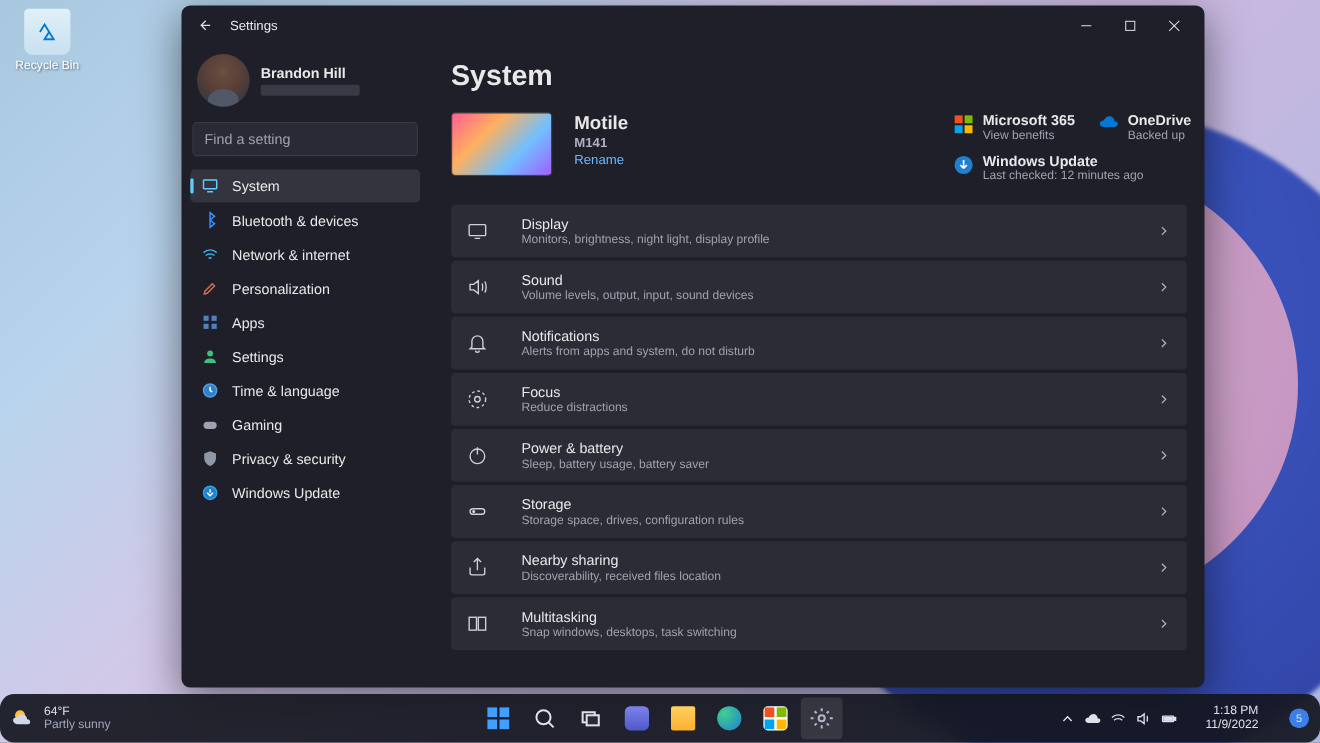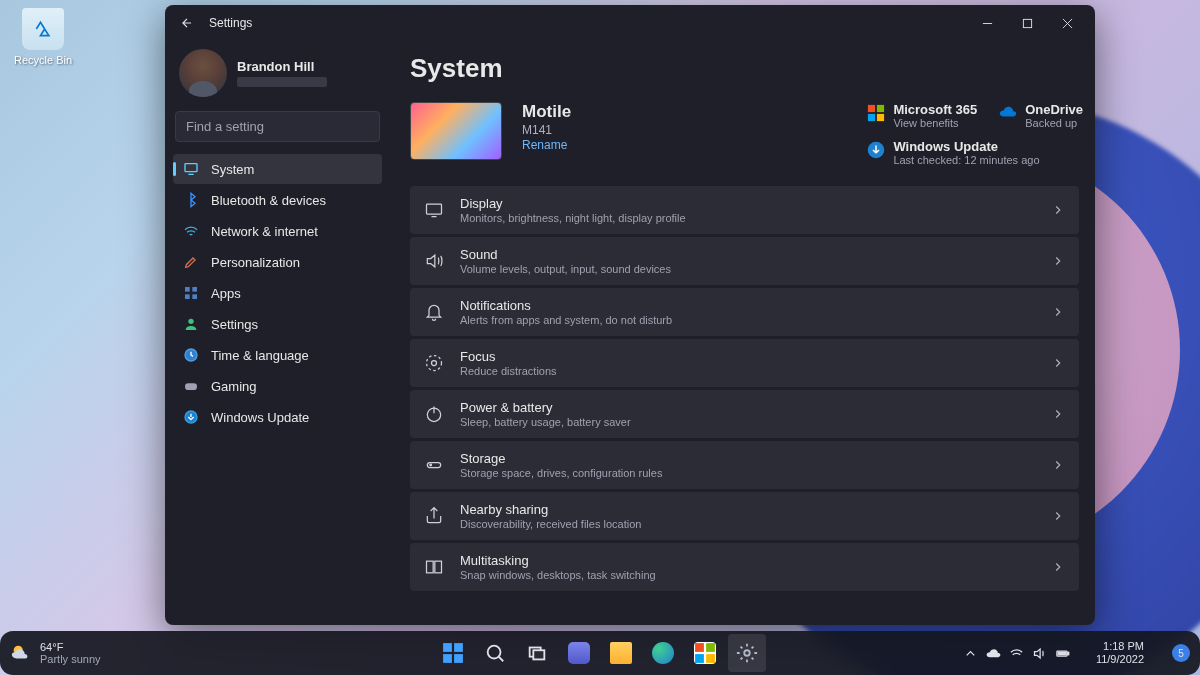--- a/index.html
+++ b/index.html
@@ -82,32 +82,32 @@
 
   .main { flex:1; padding: 0 12px 0 20px; overflow-y:auto; }
   .main-title { font-size: 26px; font-weight: 600; padding: 12px 0 18px; }
   .info-row { display:flex; gap: 20px; margin-bottom: 20px; align-items: flex-start;}
   .device-thumb {
     width: 92px; height: 58px; border-radius: 4px; border:1px solid #444;
     background: linear-gradient(135deg,#ff6090,#ffb060,#70c0ff,#a060ff);
   }
   .device-info { display:flex; flex-direction:column; gap:1px; }
   .device-name { font-size: 17px; font-weight: 600; }
-  .device-model { font-size: 12px; color:#b0b0c0; }
+  .device-model { font-size: 12px; color:#b0b0c0;font-weight:bold; }
   .rename-link { font-size: 12px; color:#6bb7ff; }
   .status-grid { margin-left:auto; display:grid; grid-template-columns: auto auto; column-gap: 22px; row-gap:10px; }
   .status-item { display:flex; gap:8px; align-items:flex-start; }
   .status-icon { width:18px; height:18px; margin-top:2px; flex-shrink:0; }
   .status-title { font-size:13px; font-weight:600; }
   .status-sub { font-size:11px; color:#a0a0b0; }
 
   .settings-list { display:flex; flex-direction:column; gap:3px; padding-right: 4px;}
   .setting-row {
     background:#2c2c37; border-radius:4px; padding: 10px 14px;
-    display:flex; align-items:center; gap:16px;
+    display:flex; align-items:center; gap:30px;
   }
   .row-icon { width:20px; height:20px; display:flex; align-items:center; justify-content:center; flex-shrink:0; color:#d0d0d8;}
   .row-text { flex:1; }
   .row-title { font-size:13px; }
   .row-sub { font-size:11px; color:#a0a0b0; margin-top:1px;}
   .chevron { width:14px; height:14px; color:#b0b0c0;}
 
   .main::-webkit-scrollbar { width:4px; }
   .main::-webkit-scrollbar-thumb { background:#555; border-radius:2px; }
 
@@ -252,20 +252,28 @@
           </span>
         <span>Time &amp; language</span>
       </div>
       <div class="nav-item">
         <span class="nav-icon">
             <svg viewBox="0 0 24 24" fill="#a0a0b0">
               <rect x="3" y="8" width="18" height="10" rx="5"></rect>
             </svg>
           </span>
         <span>Gaming</span>
+      </div>
+      <div class="nav-item">
+        <span class="nav-icon">
+            <svg viewBox="0 0 24 24" fill="#9098a8">
+              <path d="M12 2l8 3v6c0 5-3 9-8 11-5-2-8-6-8-11V5l8-3z"></path>
+            </svg>
+          </span>
+        <span>Privacy &amp; security</span>
       </div>
       <div class="nav-item">
         <span class="nav-icon">
             <svg viewBox="0 0 24 24" fill="none" stroke="#30a0e0" stroke-width="2">
               <circle cx="12" cy="12" r="9" fill="#2080d0"></circle>
               <path d="M12 7v5M8 12l4 4 4-4" stroke="#fff"></path>
             </svg>
           </span>
         <span>Windows Update</span>
       </div>

